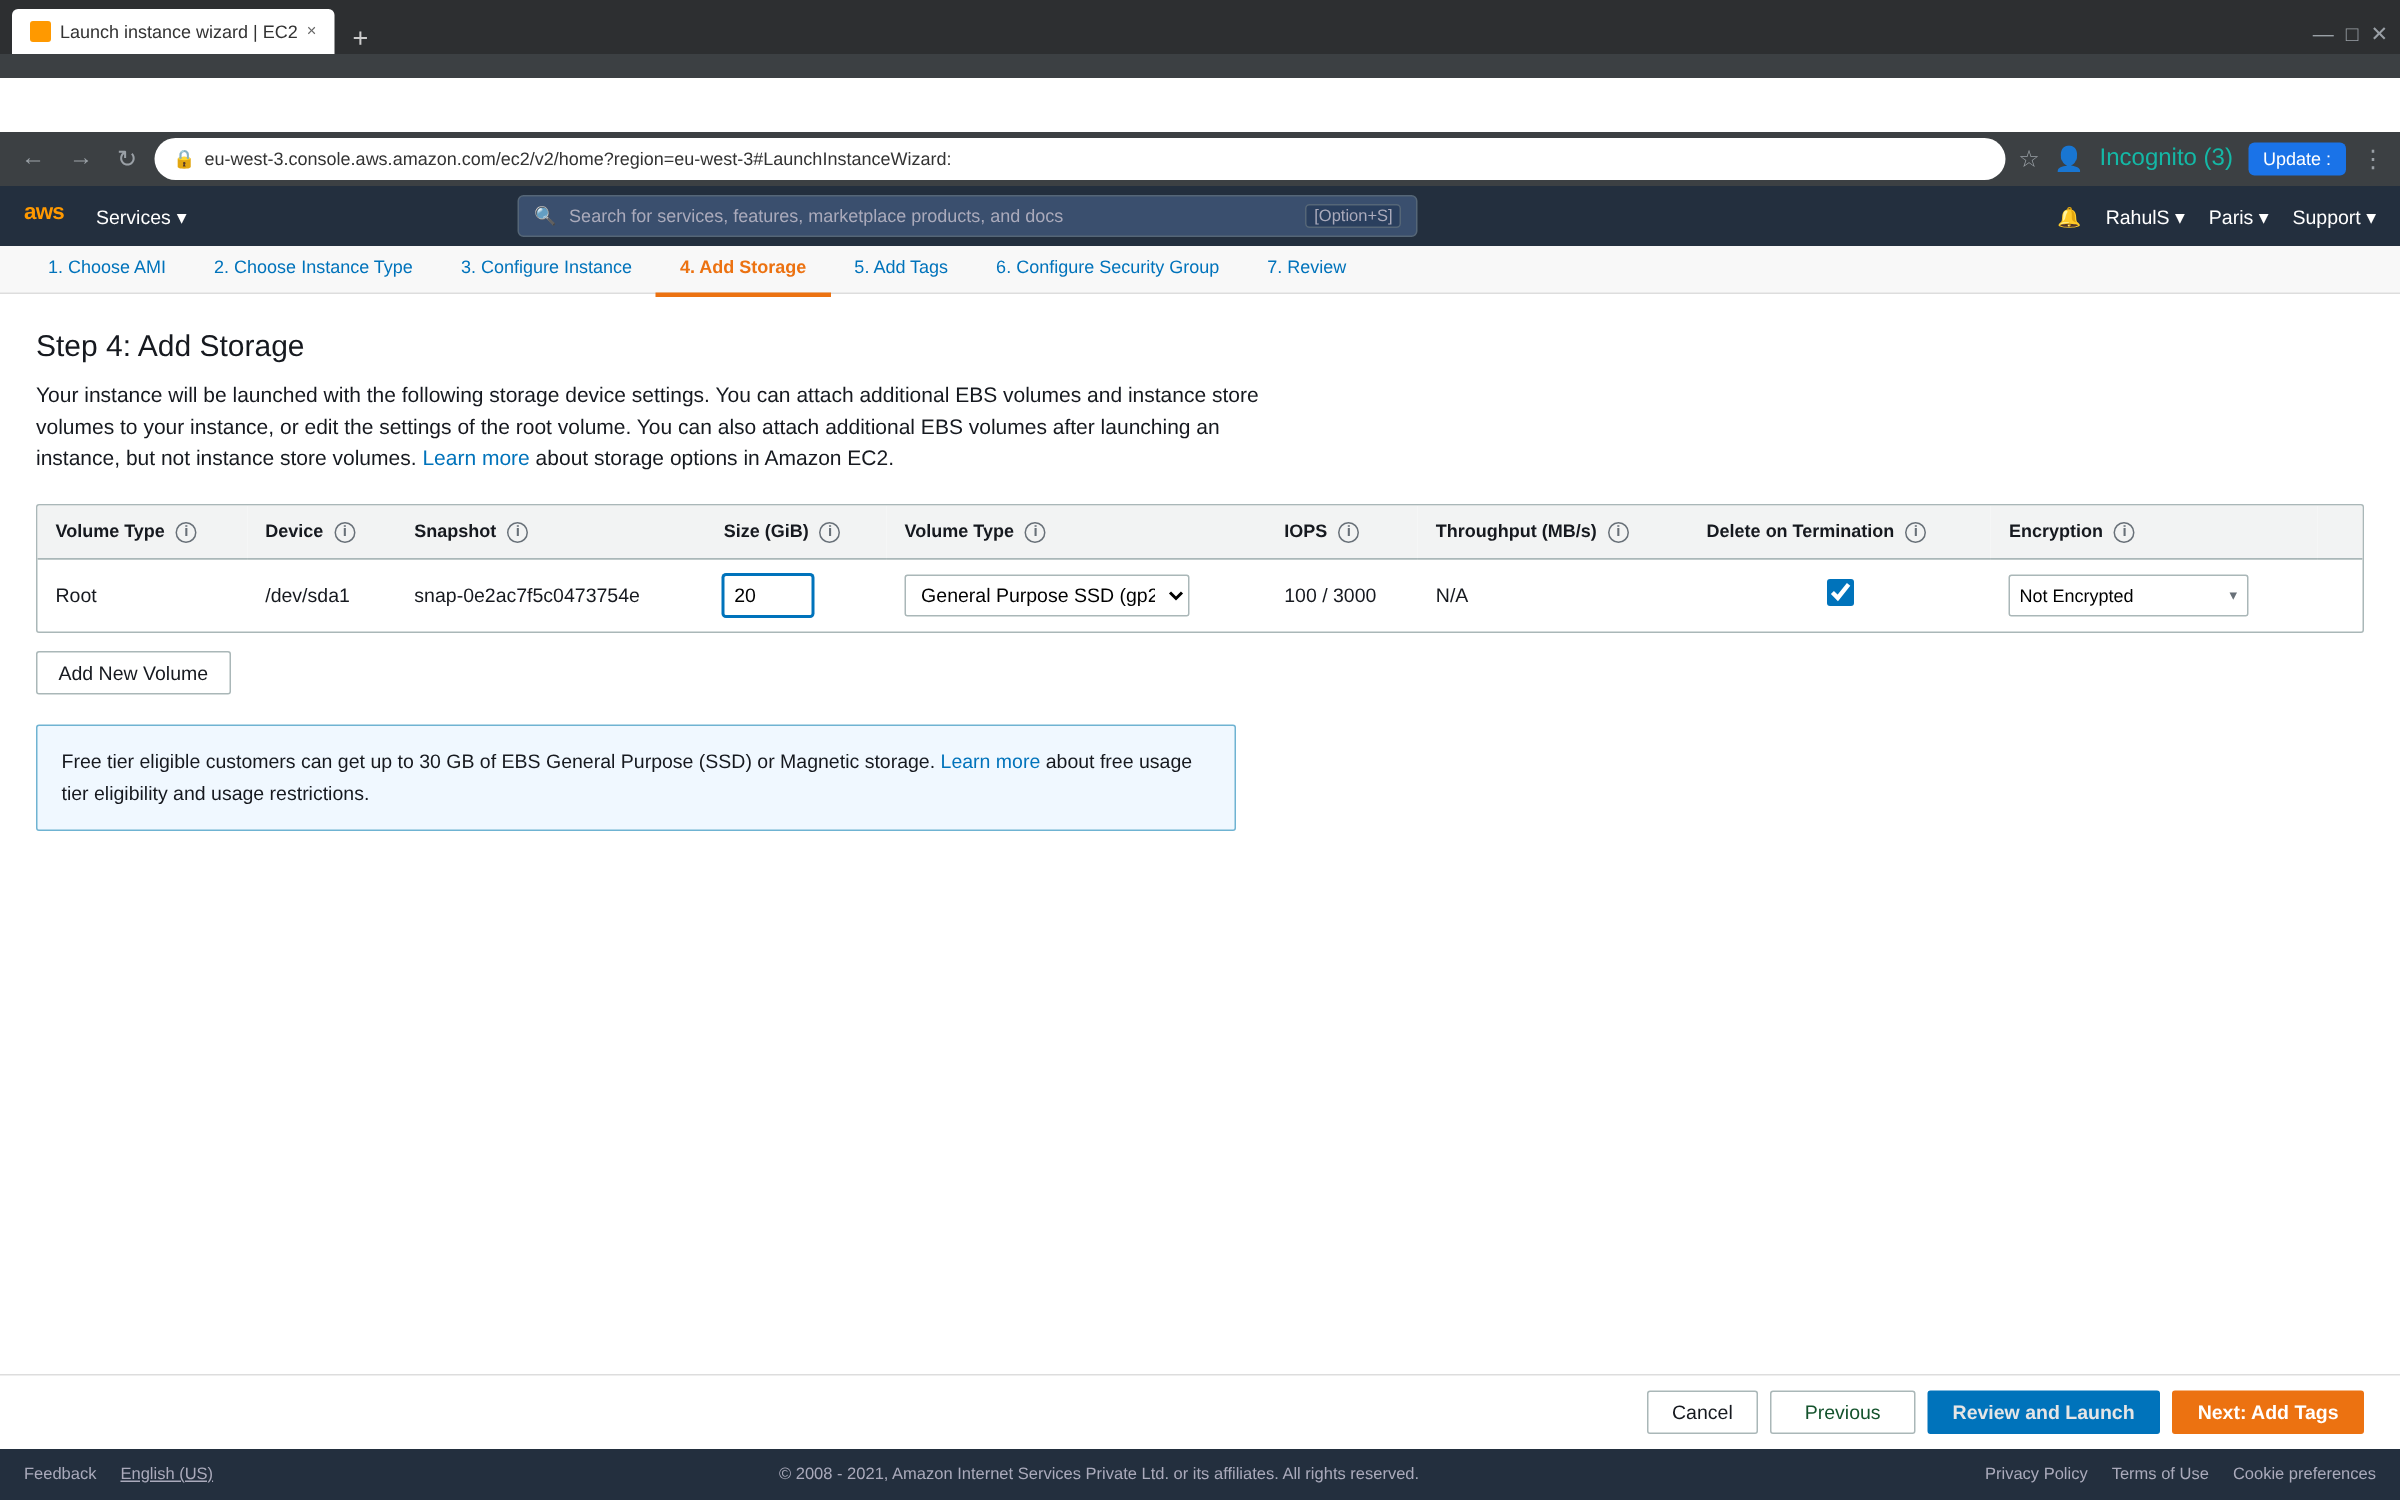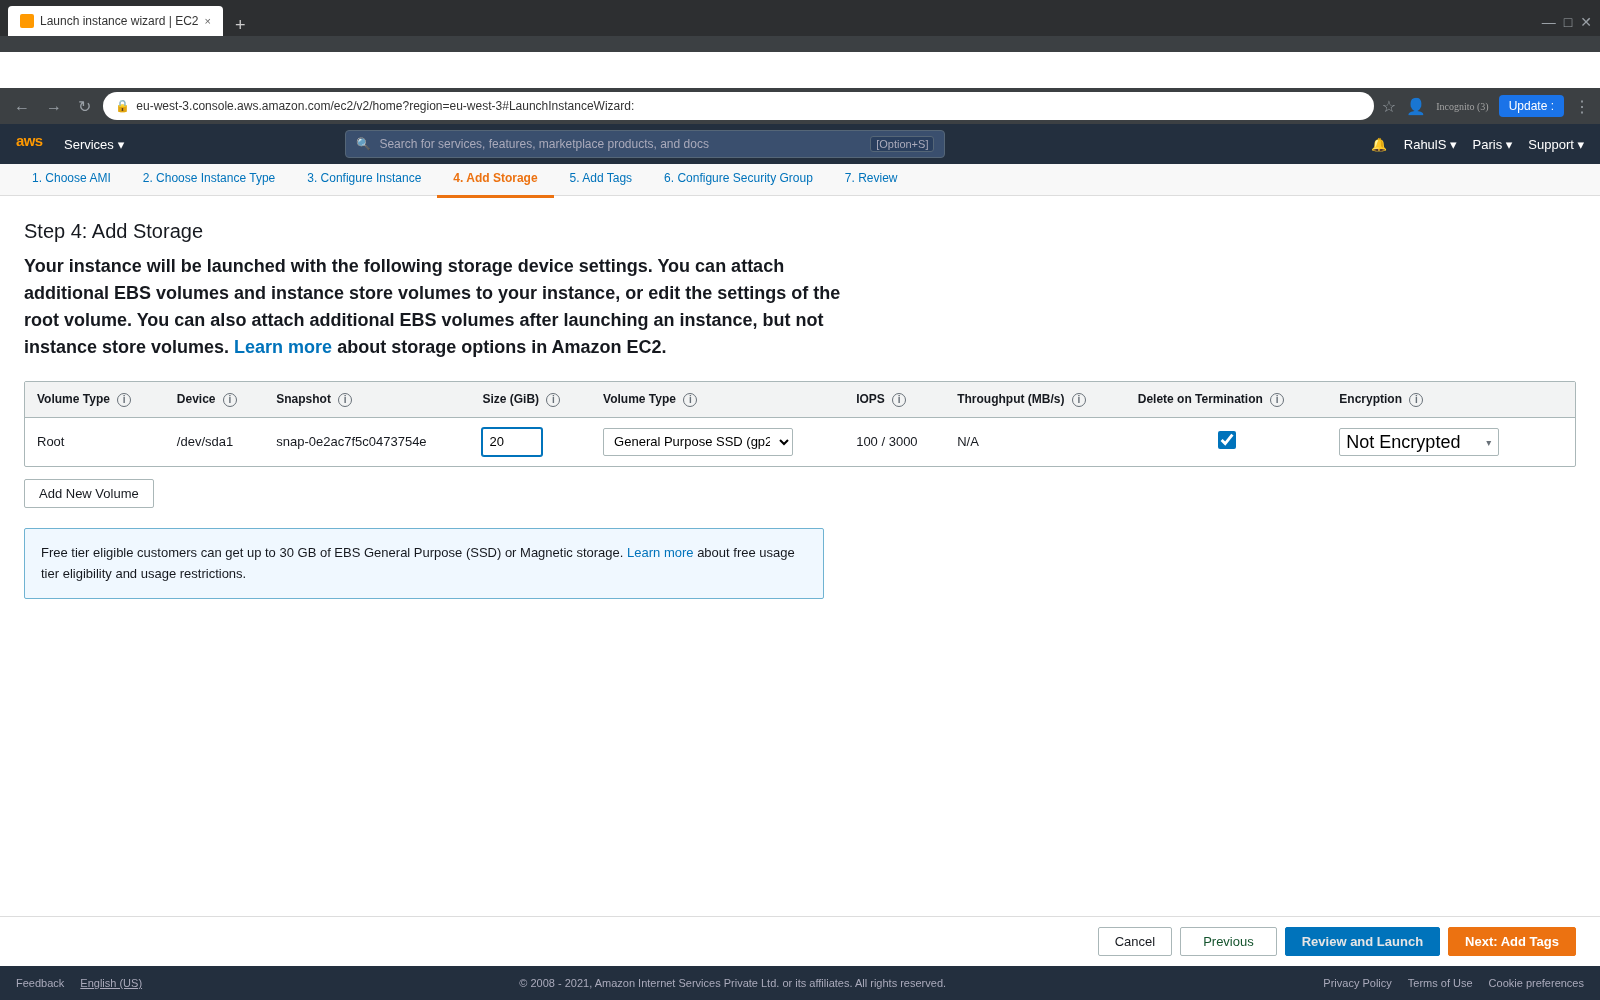--- a/index.html
+++ b/index.html
@@ -187,26 +187,25 @@
     .main-content {
       padding: 24px 24px 16px 24px;
     }
     .page-title {
       font-size: 20px;
       font-weight: 400;
       margin-bottom: 10px;
       color: #16191f;
     }
     .page-description {
-      font-size: 18px;
+      font-size: 14px;
       color: #16191f;
       line-height: 1.5;
       max-width: 820px;
       margin-bottom: 20px;
-      font-weight: bold;
     }
     .page-description a {
       color: #0073bb;
       text-decoration: none;
     }
 
     
     .storage-table-wrapper {
       border: 1px solid #aab7b8;
       border-radius: 2px;
@@ -271,21 +270,21 @@
     .encryption-select-wrapper {
       position: relative;
       display: inline-block;
     }
     .encryption-select {
       width: 160px;
       height: 28px;
       border: 1px solid #aab7b8;
       border-radius: 2px;
       padding: 2px 6px;
-      font-size: 18px;
+      font-size: 12px;
       background: #fff;
       cursor: pointer;
       appearance: none;
       padding-right: 24px;
     }
     .encryption-select-arrow {
       position: absolute;
       right: 8px;
       top: 50%;
       transform: translateY(-50%);
@@ -427,21 +426,21 @@
   <span class="nav-btn">←</span>
   <span class="nav-btn">→</span>
   <span class="nav-btn">↻</span>
   <div class="address-bar">
     <span class="address-bar-lock">🔒</span>
     <span class="address-text">eu-west-3.console.aws.amazon.com/ec2/v2/home?region=eu-west-3#LaunchInstanceWizard:</span>
   </div>
   <div class="browser-right-icons">
     <span>☆</span>
     <span style="color:#9aa0a6;">👤</span>
-    <span style="color:#a3a3a3;font-size:10px;font-family:Liberation Serif, serif;">Incognito (3)</span>
+    <span style="color:#14b8a6;font-size:16px;">Incognito (3)</span>
     <button class="update-btn">Update :</button>
     <span style="color:#9aa0a6;">⋮</span>
   </div>
 </div>
 
 <div class="aws-topnav">
   <div class="aws-logo">
     <svg width="32" height="20" viewBox="0 0 60 36" fill="none" xmlns="http://www.w3.org/2000/svg">
       <text x="0" y="28" font-size="28" fill="#ff9900" font-weight="bold" font-family="Arial">aws</text>
     </svg>

